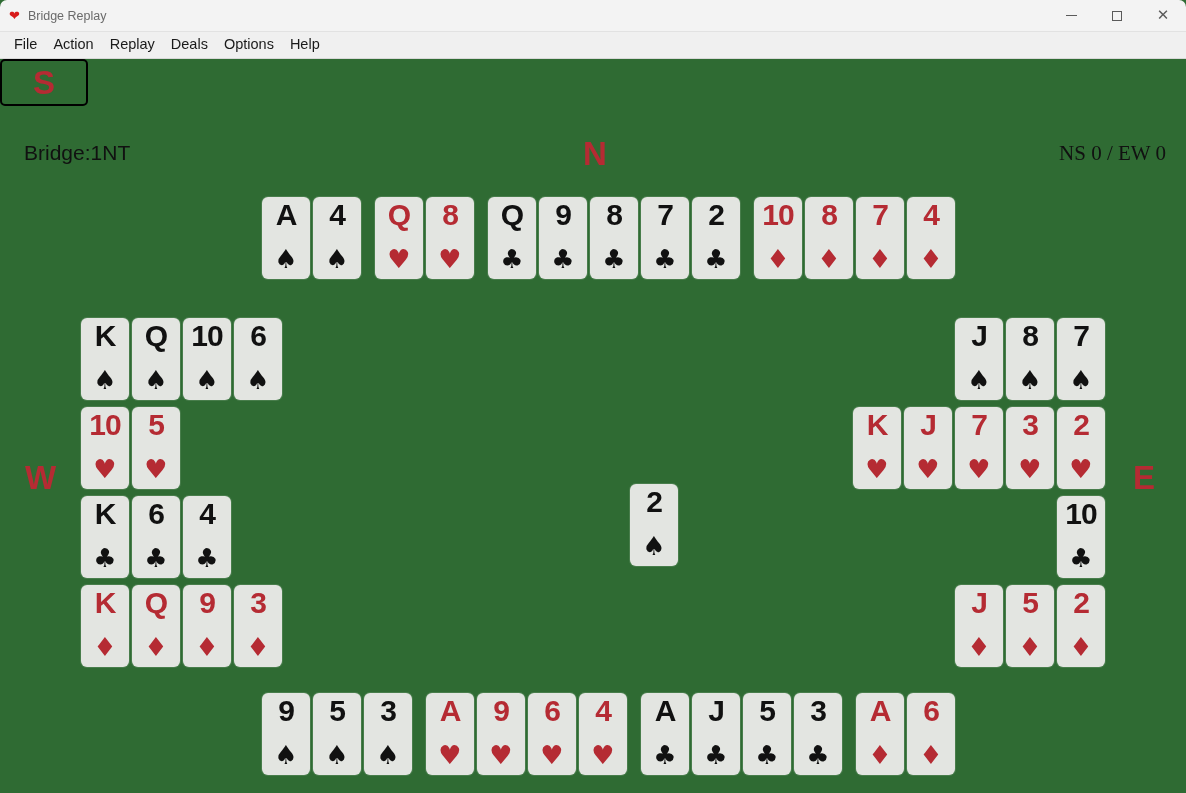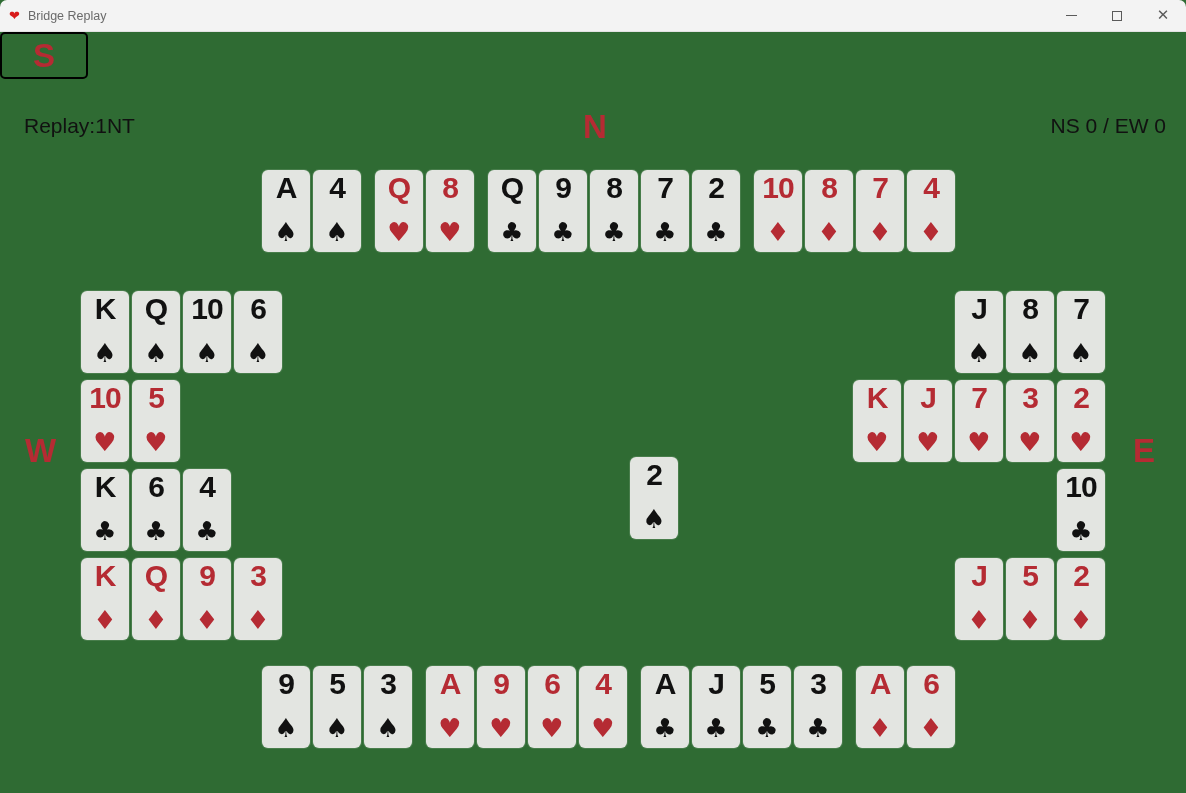--- a/index.html
+++ b/index.html
@@ -118,20 +118,21 @@
     color: #111;
     white-space: nowrap;
   }
   .score-label {
     position: absolute;
     right: 20px;
     top: 82px;
     font-size: 21px;
     color: #111;
     white-space: nowrap;
+    font-family: Liberation Serif, serif;
   }
 
   .compass {
     position: absolute;
     font-size: 33px;
     font-weight: bold;
     color: #b52b33;
     line-height: 1;
   }
   .compass-n { left: 583px; top: 78px; }
@@ -220,24 +221,32 @@
       </div>
       <div class="win-btn">
         <span class="glyph-max"></span>
       </div>
       <div class="win-btn close-btn">
         <span class="glyph-close">✕</span>
       </div>
     </div>
   </div>
 
+  <div class="menubar">
+    <div class="menu-item">File</div>
+    <div class="menu-item">Action</div>
+    <div class="menu-item">Replay</div>
+    <div class="menu-item">Deals</div>
+    <div class="menu-item">Options</div>
+    <div class="menu-item">Help</div>
+  </div>
 
   <div class="table-area">
 
-    <div class="contract-label">Replay:1NT</div>
+    <div class="contract-label">Bridge:1NT</div>
     <div class="score-label">NS 0 / EW 0</div>
 
     <div class="compass compass-n">N</div>
     <div class="compass compass-w">W</div>
     <div class="compass compass-e">E</div>
     <div class="compass-s">S</div>
 
     <div class="hand-row hand-north">
         <div class="suit-group">
           <div class="card black">

